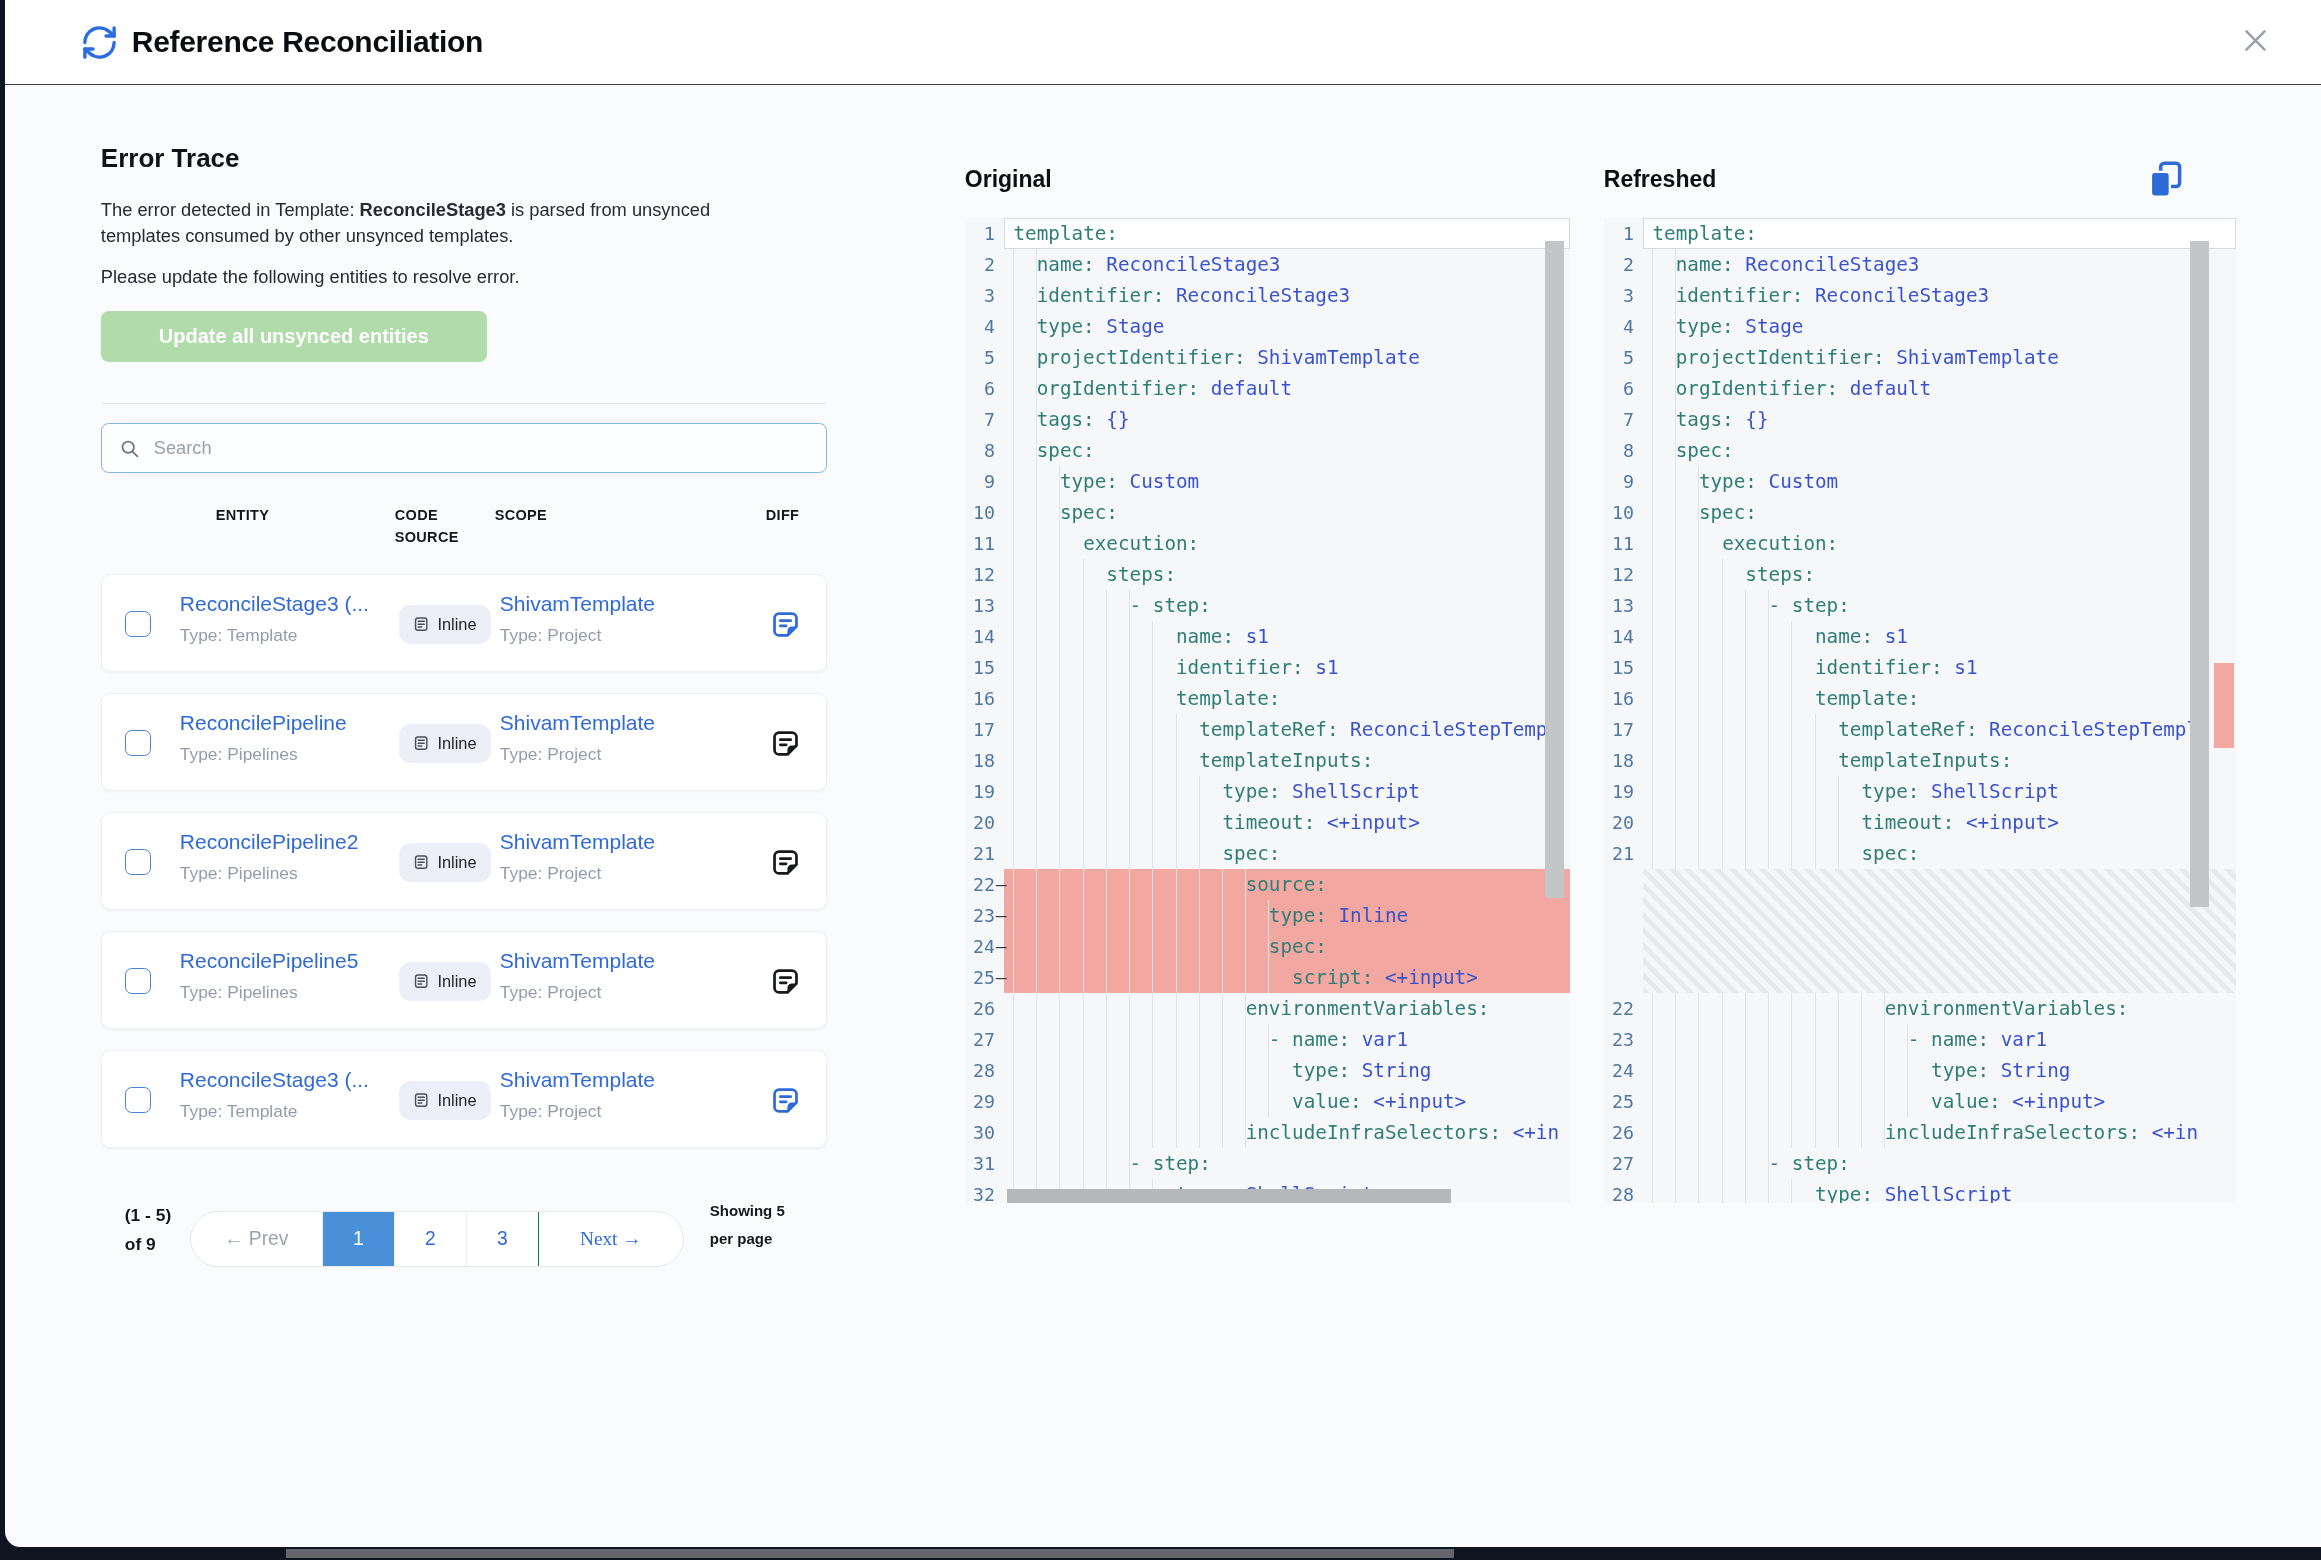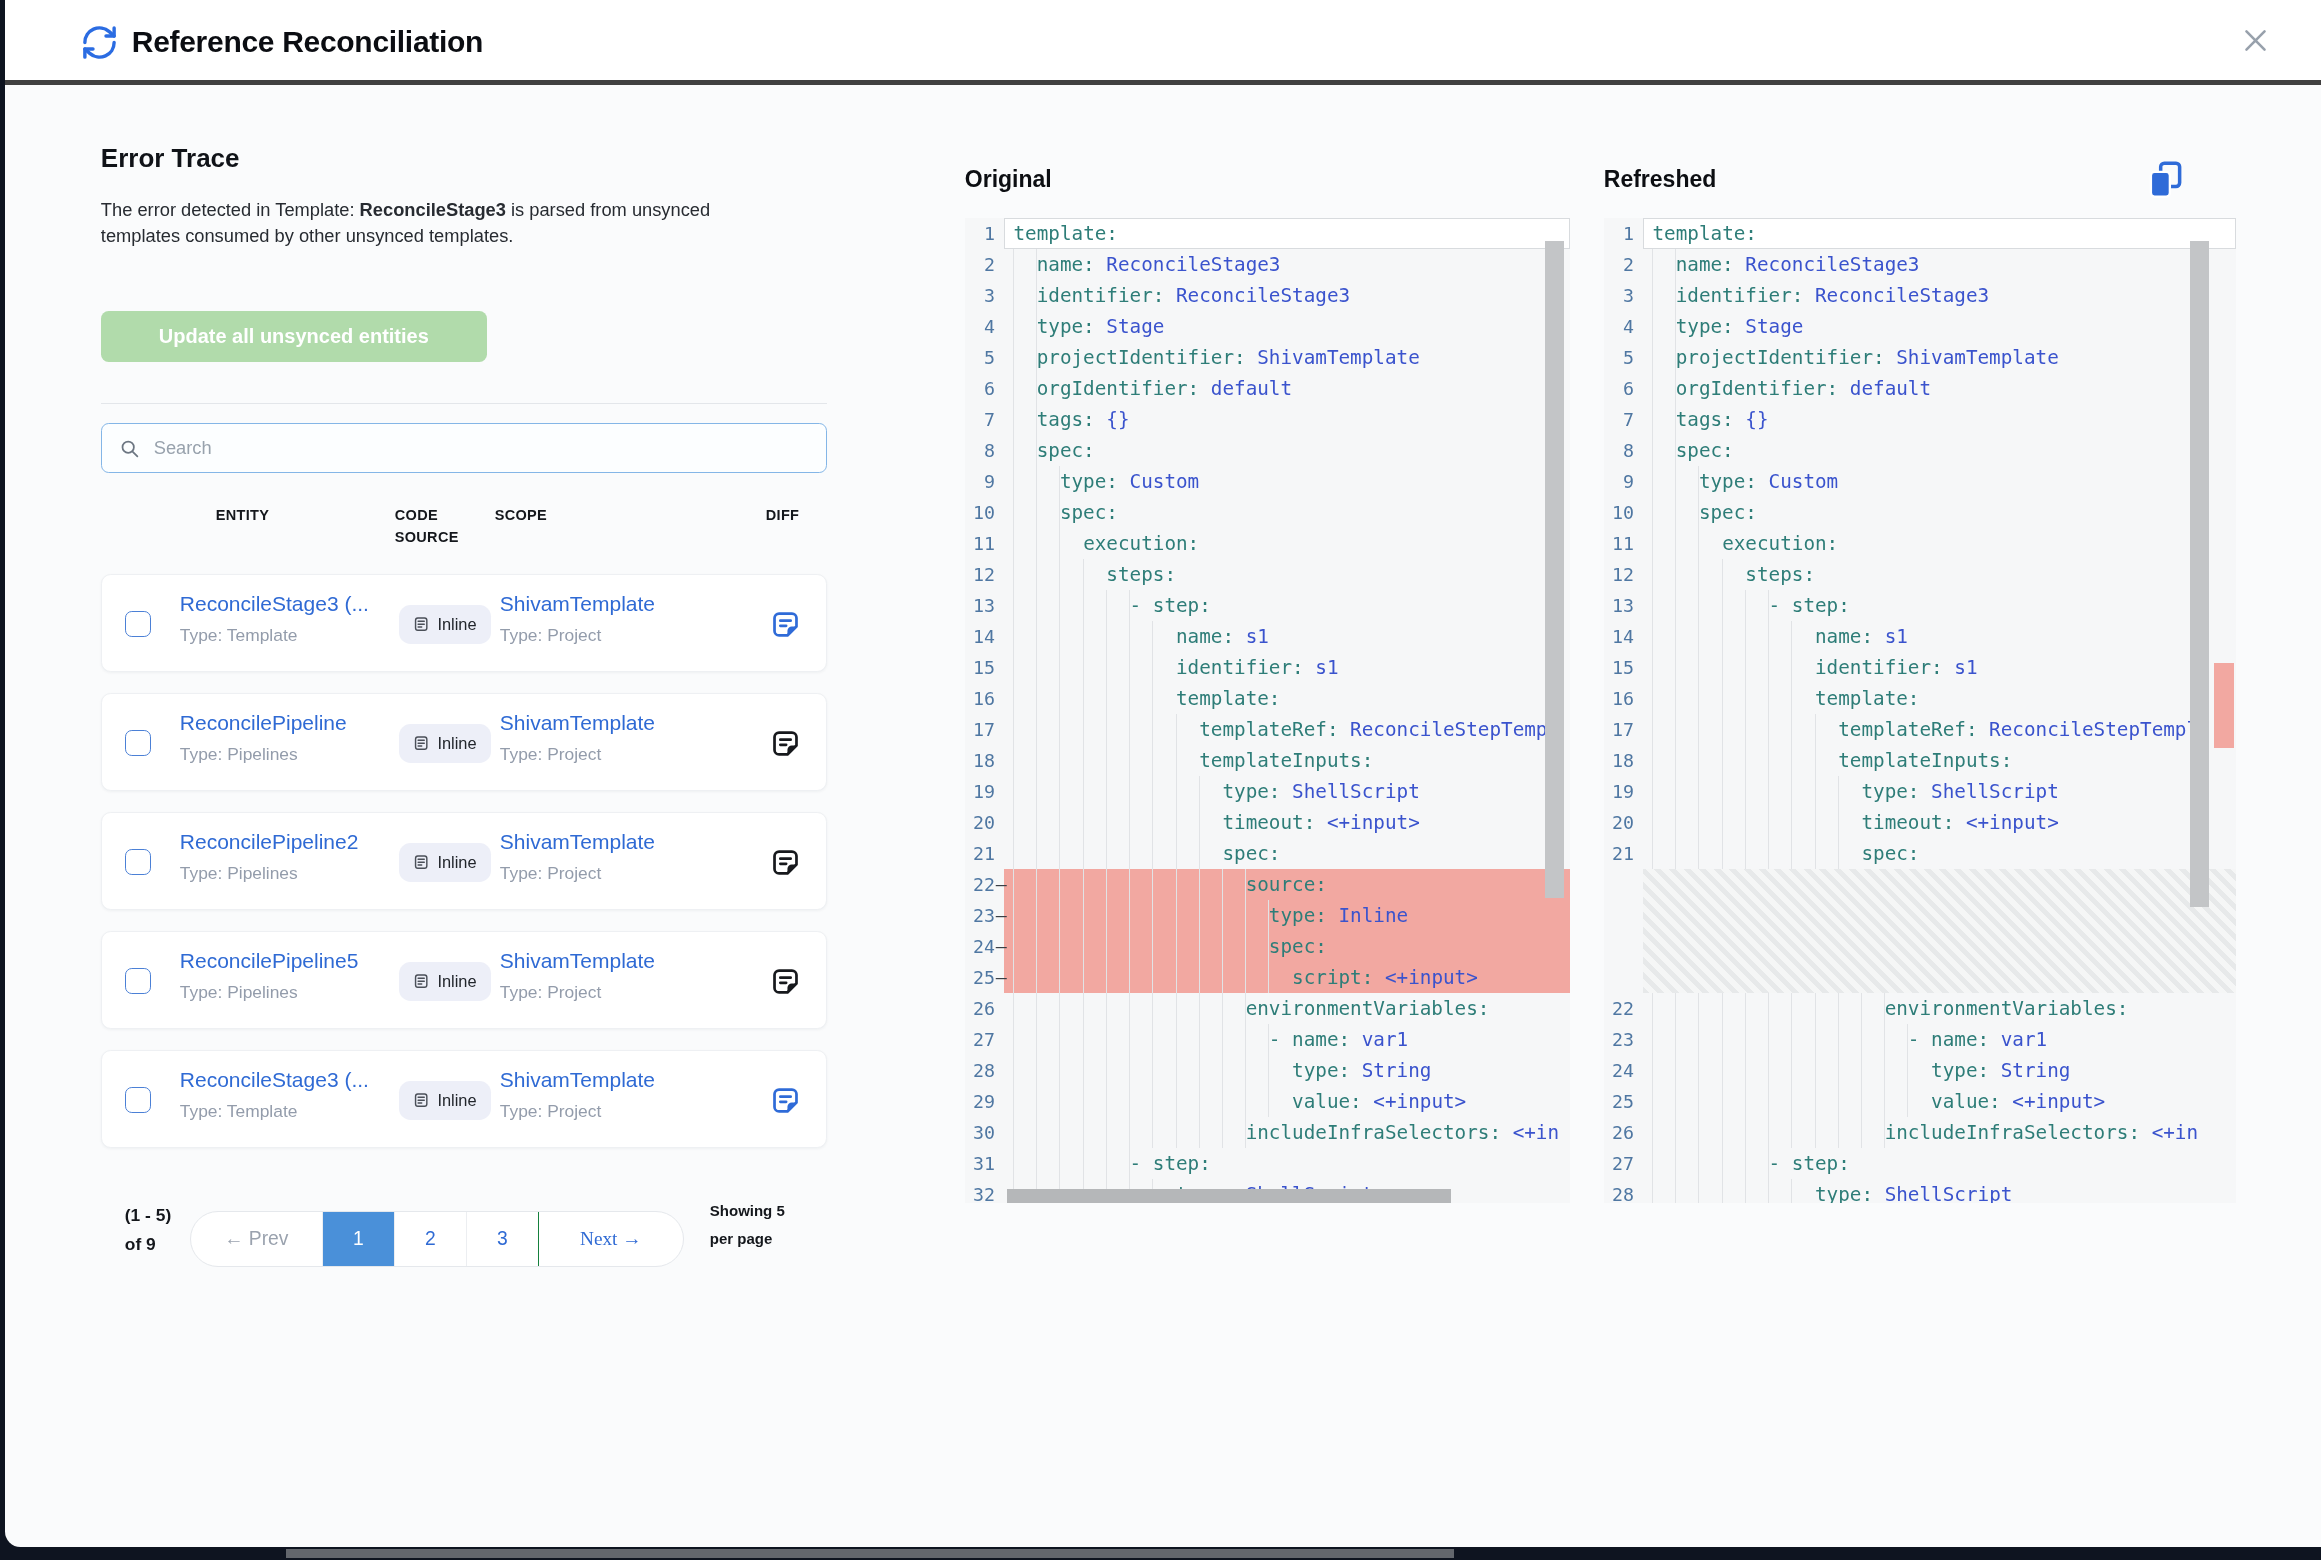--- a/index.html
+++ b/index.html
@@ -3,21 +3,21 @@
 <meta charset="utf-8">
 <style>
   * { margin:0; padding:0; box-sizing:border-box; }
   html,body { width:2321px; height:1560px; }
   body { background:#0e1420; font-family:"Liberation Sans", sans-serif; position:relative; overflow:hidden; }
 
   .modal { position:absolute; left:4.8px; top:0; width:2316px; height:1547px;
            background:#fafbfc; border-bottom-left-radius:15.4px; overflow:hidden; }
 
   
-  .hdr { position:absolute; left:0; top:0; right:0; height:85px; background:#fff; border-bottom:5px solid #404040; }
+  .hdr { position:absolute; left:0; top:0; right:0; height:85px; background:#fff; border-bottom:1px solid #404040; }
   .refresh-ic { position:absolute; left:75px; top:23px; width:39px; height:39px; color:#2b6ce2; }
   .dlg-title { position:absolute; left:127px; top:25px; font-size:30px; font-weight:700; color:#0b0d12; letter-spacing:-0.3px; }
   .close-ic { position:absolute; right:50px; top:25px; width:31px; height:31px; color:#98a1ac; cursor:pointer; background:none; border:none; }
 
   
   .h2 { position:absolute; left:96px; top:143px; font-size:26px; font-weight:700; color:#101318; }
   .p1 { position:absolute; left:96px; top:197px; width:666px; font-size:18.3px; line-height:26px; color:#272b31; }
   .p1 b { font-weight:700; }
   .p2 { position:absolute; left:96px; top:266px; width:666px; font-size:18.3px; color:#272b31; }
   .upd-btn { position:absolute; left:96px; top:311px; width:386px; height:51px; border:none; border-radius:7.7px;
@@ -116,20 +116,21 @@
       <svg viewBox="0 0 24 24" fill="none" stroke="currentColor" stroke-width="2" stroke-linecap="round">
         <path d="M5 5 L19 19 M19 5 L5 19"></path>
       </svg>
     </button>
   </div>
 
   <div class="h2">Error Trace</div>
   <div class="p1">
     <span>The error detected in Template: </span><b>ReconcileStage3</b><span> is parsed from unsynced templates consumed by other unsynced templates.</span>
   </div>
+  <div class="p2">Please update the following entities to resolve error.</div>
   <button class="upd-btn">Update all unsynced entities</button>
   <div class="divider"></div>
 
   <div class="search-box">
     <span class="search-ic">
       <svg viewBox="0 0 24 24" fill="none" stroke="currentColor" stroke-width="2" stroke-linecap="round">
         <circle cx="10.5" cy="10.5" r="6.5"></circle>
           <path d="M15.5 15.5 L21 21"></path>
       </svg>
     </span>

